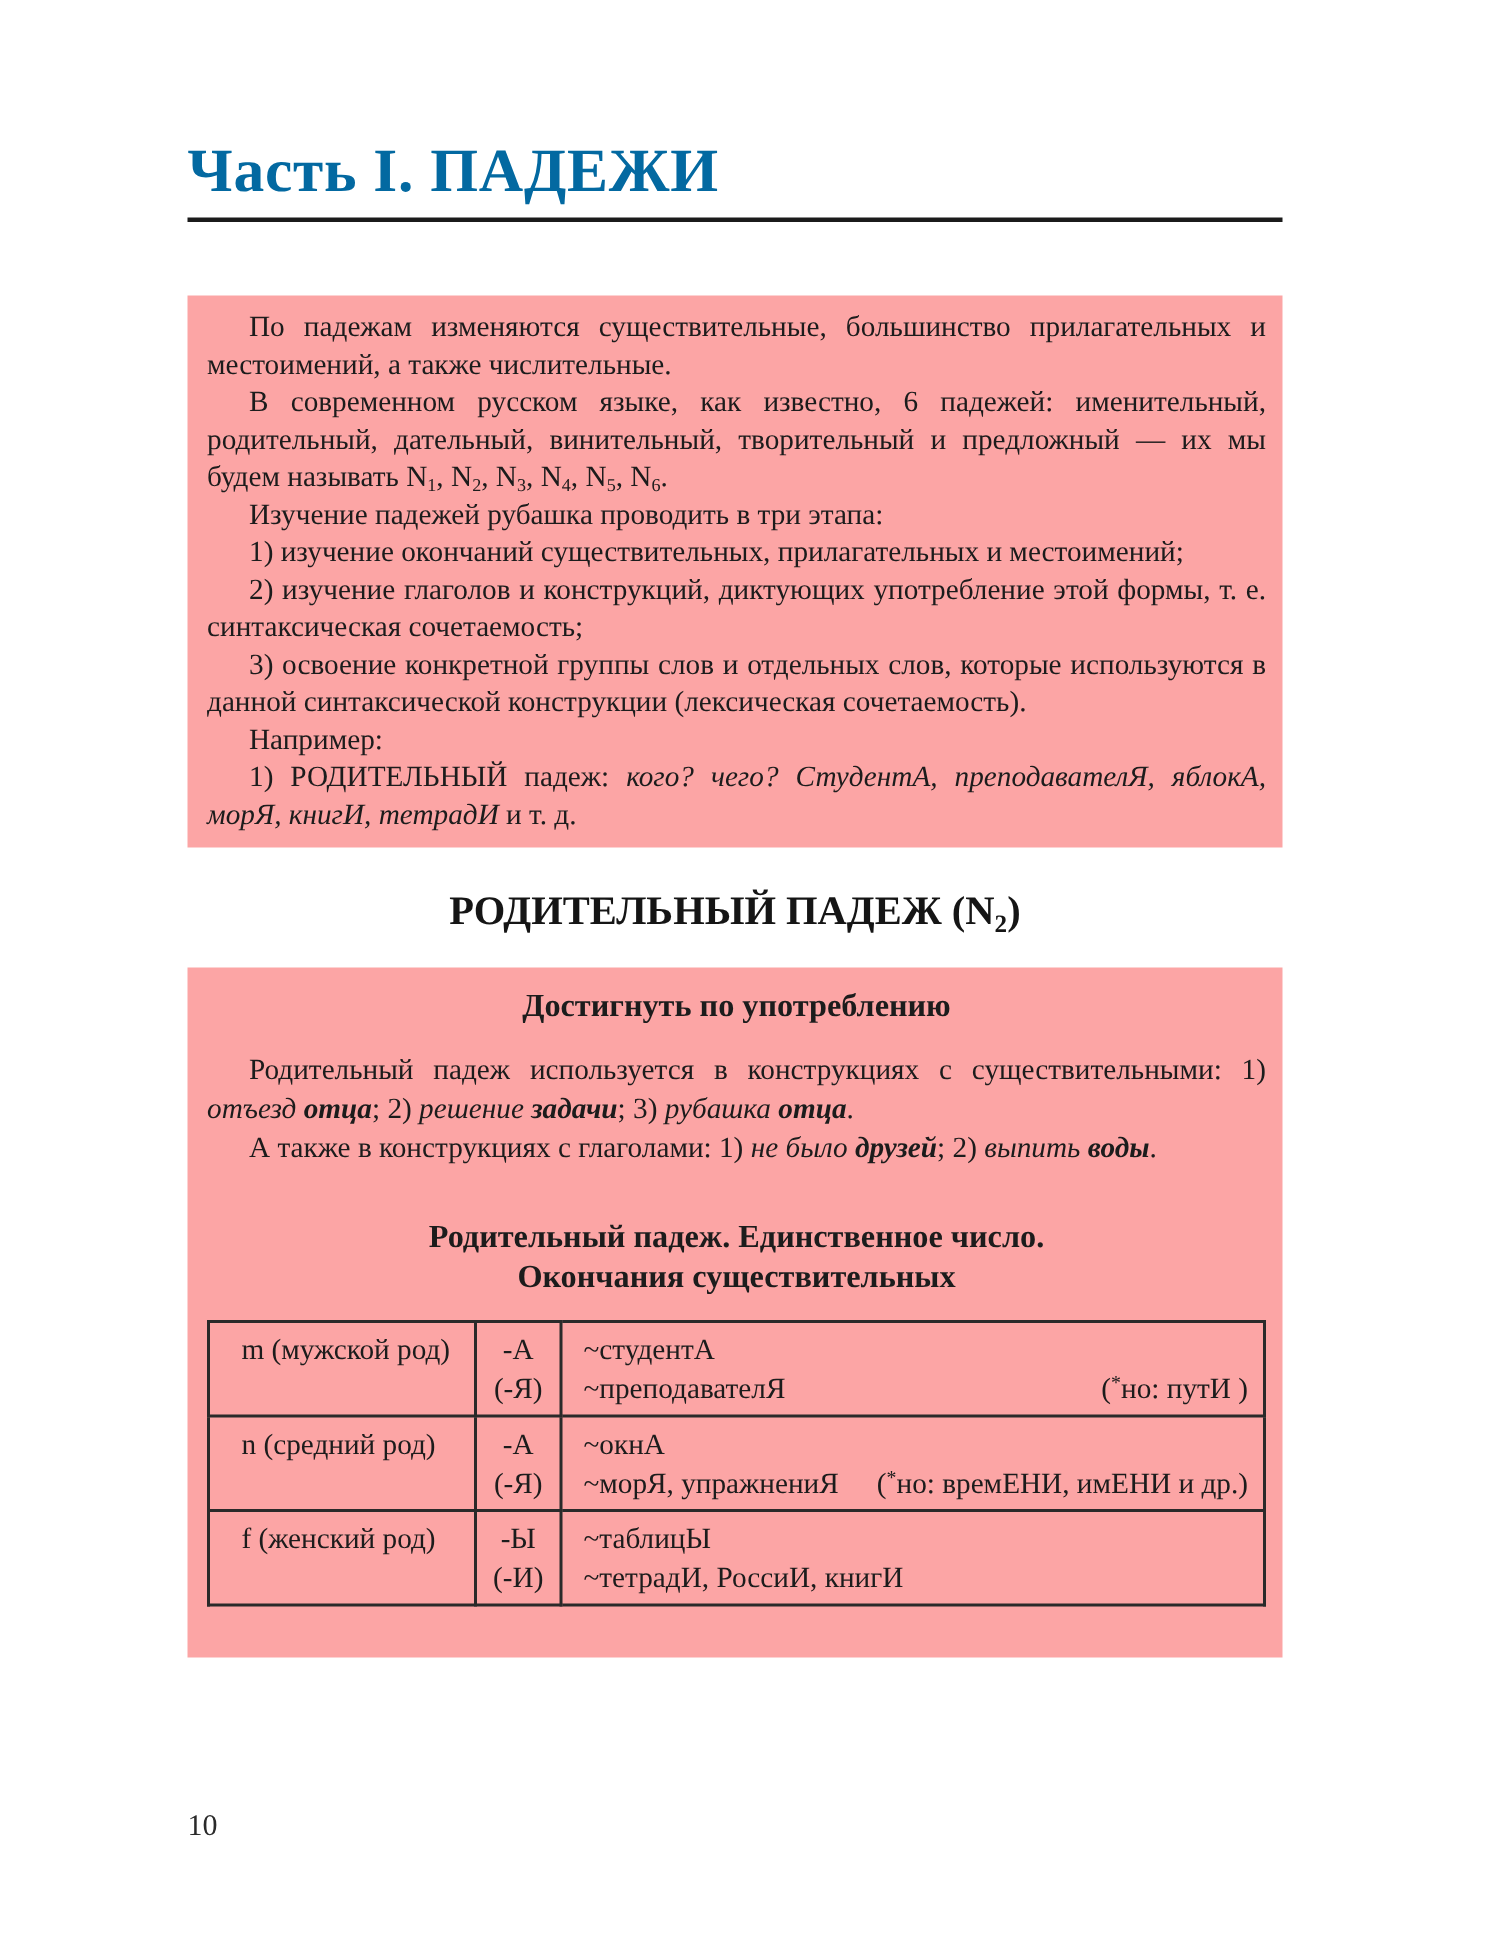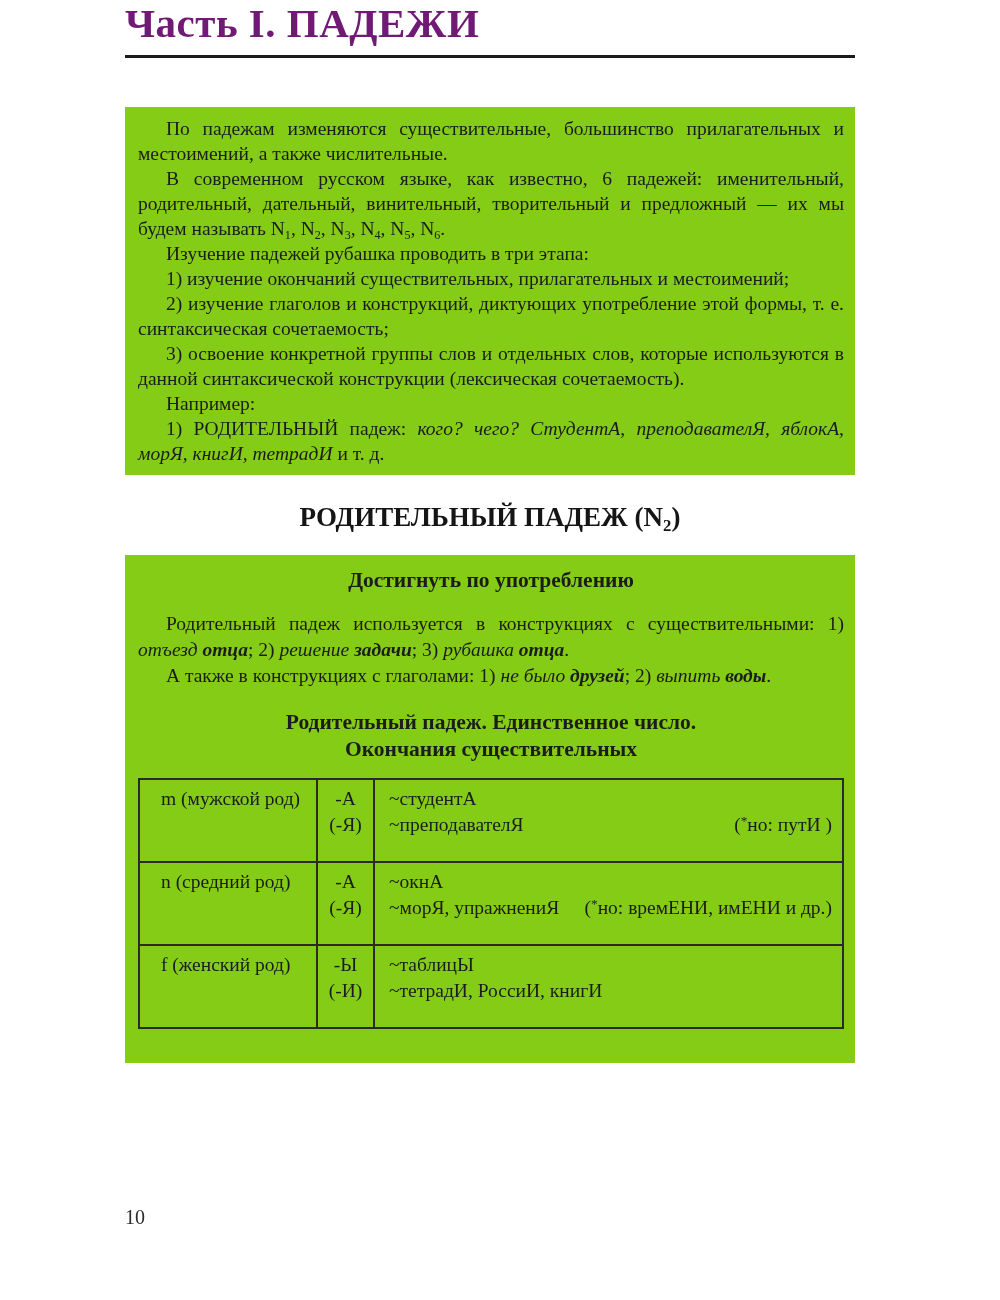--- a/index.html
+++ b/index.html
@@ -9,33 +9,34 @@
     font-family: "Liberation Serif", "DejaVu Serif", serif;
     color: #1c1c1c;
     overflow: hidden;
   }
   .content {
     position: absolute;
     left: 125px; top: 0;
     width: 730px;
   }
   .page-title {
+    margin-top: 90px;
     font-size: 41px;
     font-weight: bold;
     letter-spacing: 0.5px;
     line-height: 1.15;
-    color: #701a75;
+    color: #0369a1;
   }
   .title-rule {
     margin-top: 8px;
     border: 0;
     border-top: 3px solid #1b1b1b;
   }
   .gray-box {
-    background: #84cc16;
+    background: #fca5a5;
     font-family: Liberation Serif, serif;
   }
   .intro-box {
     margin-top: 49px;
     padding: 9px 11px 9px 13px;
     font-size: 19.5px;
     line-height: 25px;
     text-align: justify;
   }
   .intro-box p { text-indent: 28px; }
@@ -56,37 +57,37 @@
     text-align: center;
     font-size: 21.5px;
     font-weight: bold;
     margin-bottom: 18px;
   }
   .usage-box p.body-par {
     text-indent: 28px;
     text-align: justify;
   }
   .table-title {
-    margin-top: 20px;
+    margin-top: 32px;
     text-align: center;
     font-size: 21.5px;
     font-weight: bold;
     line-height: 27px;
   }
   table.endings-table {
     margin-top: 15px;
     border-collapse: collapse;
     width: 706px;
   }
   .endings-table td {
     border: 2px solid #2a2a2a;
     vertical-align: top;
     font-size: 19.5px;
     line-height: 26px;
-    padding: 6px 8px 23px 8px;
+    padding: 6px 8px 3px 8px;
   }
   .endings-table td.col-gender { width: 178px; padding-left: 21px; }
   .endings-table td.col-ending { width: 57px; text-align: center; padding-left: 2px; padding-right: 2px; }
   .endings-table td.col-examples { padding-left: 14px; padding-right: 10px; }
   .ex-line2 { display: flex; justify-content: space-between; }
   .note { white-space: nowrap; }
   .r-i  { font-style: italic; }
   .r-bi { font-weight: bold; font-style: italic; }
   sub { font-size: 0.62em; vertical-align: -0.3em; line-height: 0; }
   sup { font-size: 0.68em; vertical-align: 0.45em; line-height: 0; }

